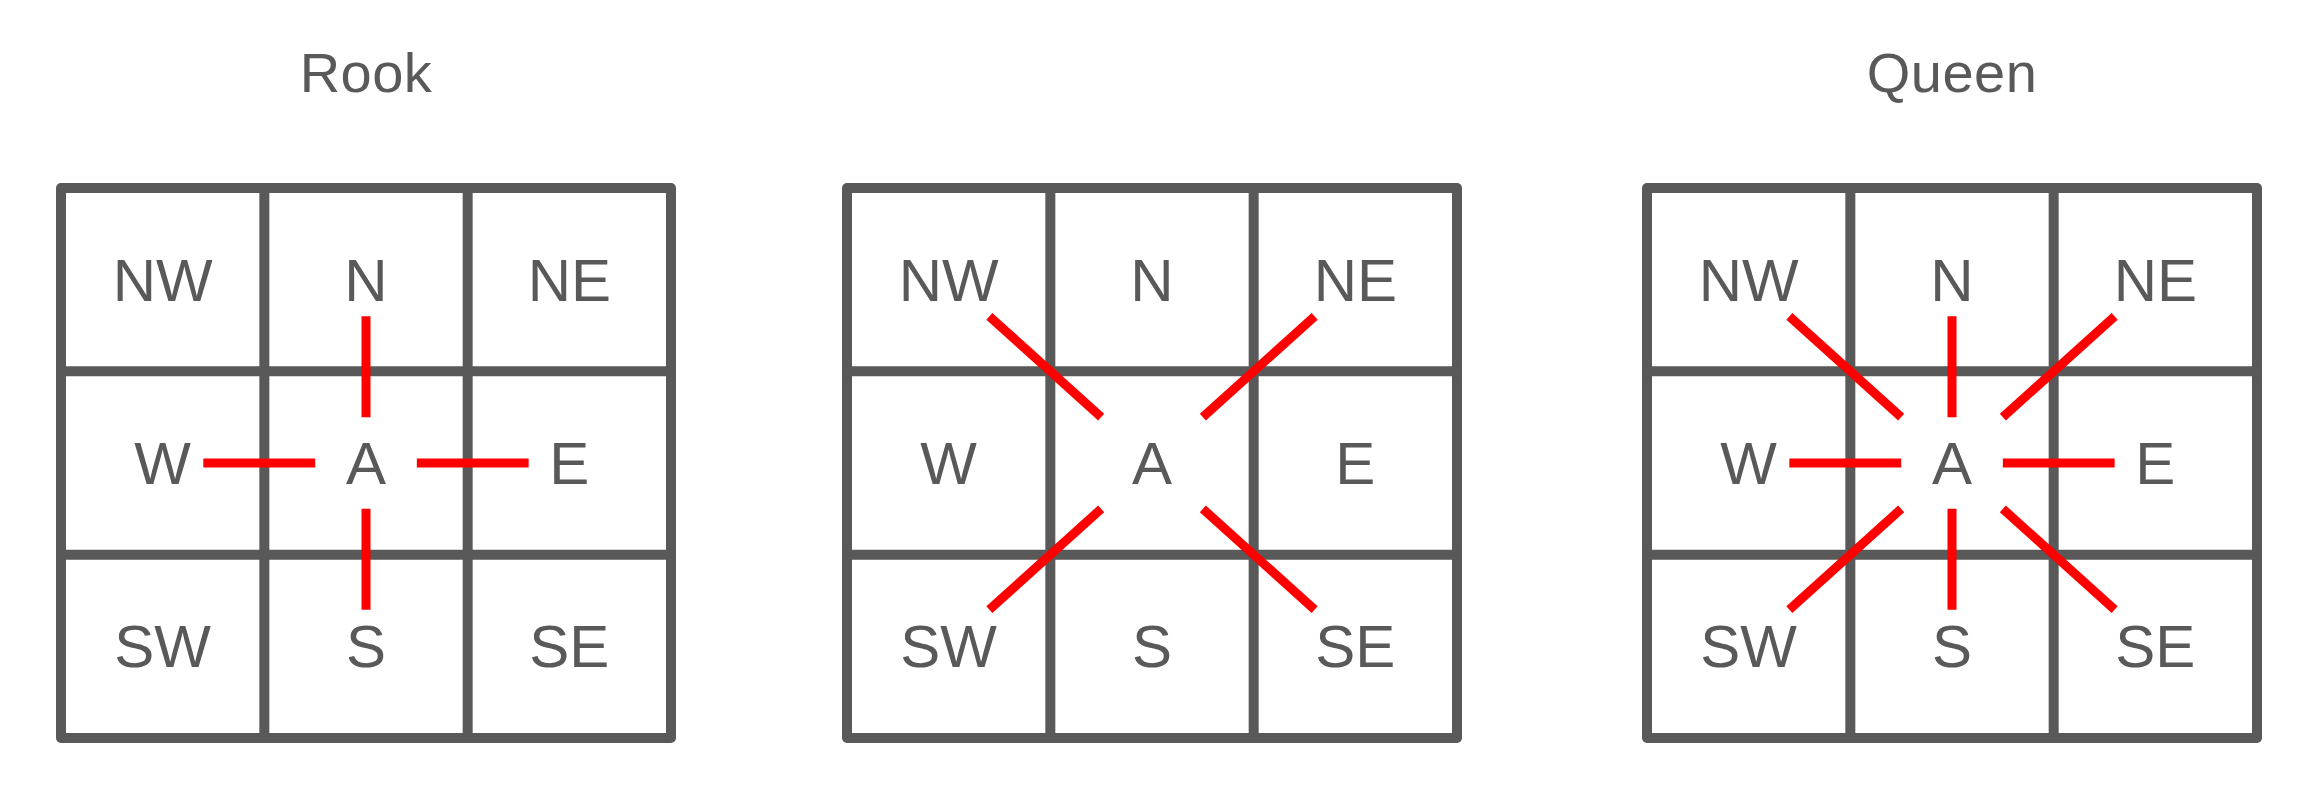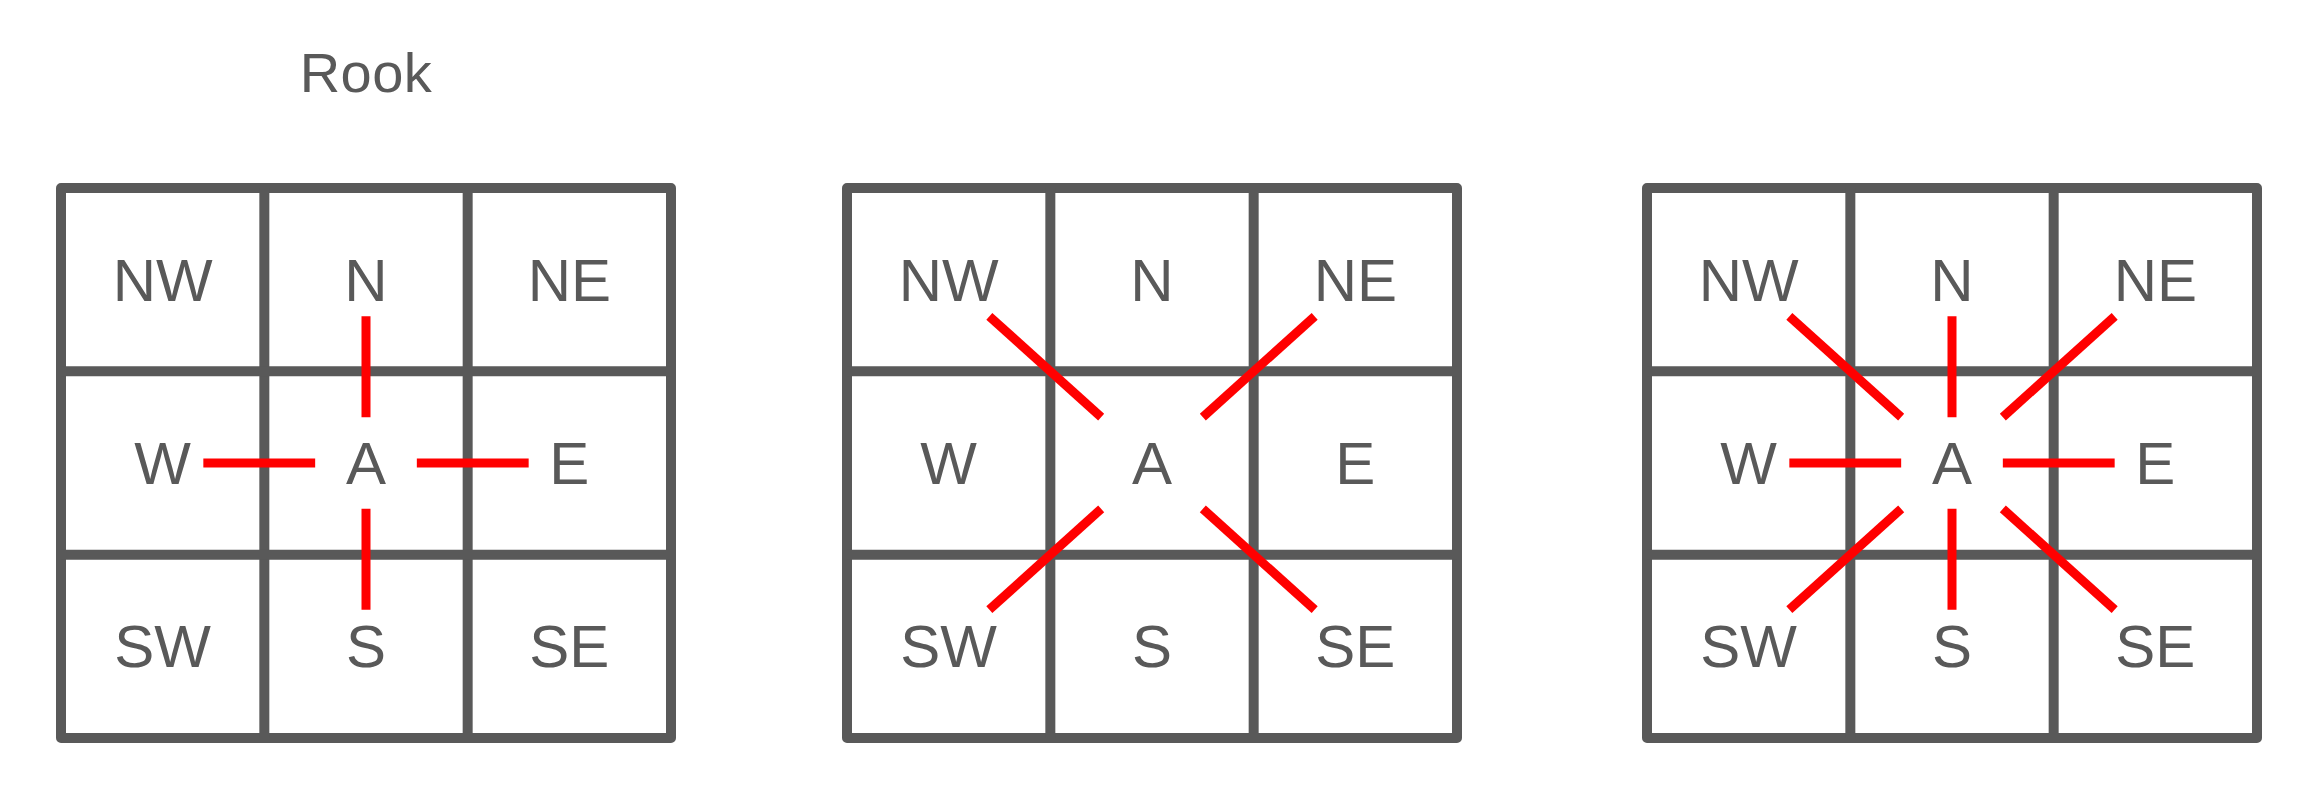--- a/index.html
+++ b/index.html
@@ -92,20 +92,21 @@
         <text x="106.66666666666667" y="301" text-anchor="middle" fill="#595959" class="cell-label">W</text>
         <text x="310" y="301" text-anchor="middle" fill="#595959" class="cell-label">A</text>
         <text x="513.3333333333334" y="301" text-anchor="middle" fill="#595959" class="cell-label">E</text>
         <text x="106.66666666666667" y="484.33333333333337" text-anchor="middle" fill="#595959" class="cell-label">SW</text>
         <text x="310" y="484.33333333333337" text-anchor="middle" fill="#595959" class="cell-label">S</text>
         <text x="513.3333333333334" y="484.33333333333337" text-anchor="middle" fill="#595959" class="cell-label">SE</text>
       </svg>
   </section>
 
   <section class="panel panel-2">
+    <h2 class="panel-title">Queen</h2>
     <svg class="grid-svg" width="620" height="570" viewBox="0 0 620 570">
         <rect x="5" y="5" width="610" height="550" fill="none" stroke="#595959" stroke-width="10" stroke-linejoin="round"></rect>
         <line x1="208.33333333333334" y1="5" x2="208.33333333333334" y2="555" stroke="#595959" stroke-width="10"></line>
         <line x1="5" y1="188.33333333333334" x2="615" y2="188.33333333333334" stroke="#595959" stroke-width="10"></line>
         <line x1="411.6666666666667" y1="5" x2="411.6666666666667" y2="555" stroke="#595959" stroke-width="10"></line>
         <line x1="5" y1="371.6666666666667" x2="615" y2="371.6666666666667" stroke="#595959" stroke-width="10"></line>
         <line x1="310" y1="234.16666666666666" x2="310" y2="133.33333333333331" stroke="#ff0000" stroke-width="9" stroke-linecap="butt"></line>
         <line x1="360.8333333333333" y1="234.16666666666666" x2="472.6666666666667" y2="133.33333333333331" stroke="#ff0000" stroke-width="9" stroke-linecap="butt"></line>
         <line x1="360.8333333333333" y1="280" x2="472.6666666666667" y2="280" stroke="#ff0000" stroke-width="9" stroke-linecap="butt"></line>
         <line x1="360.8333333333333" y1="325.8333333333333" x2="472.6666666666667" y2="426.6666666666667" stroke="#ff0000" stroke-width="9" stroke-linecap="butt"></line>

